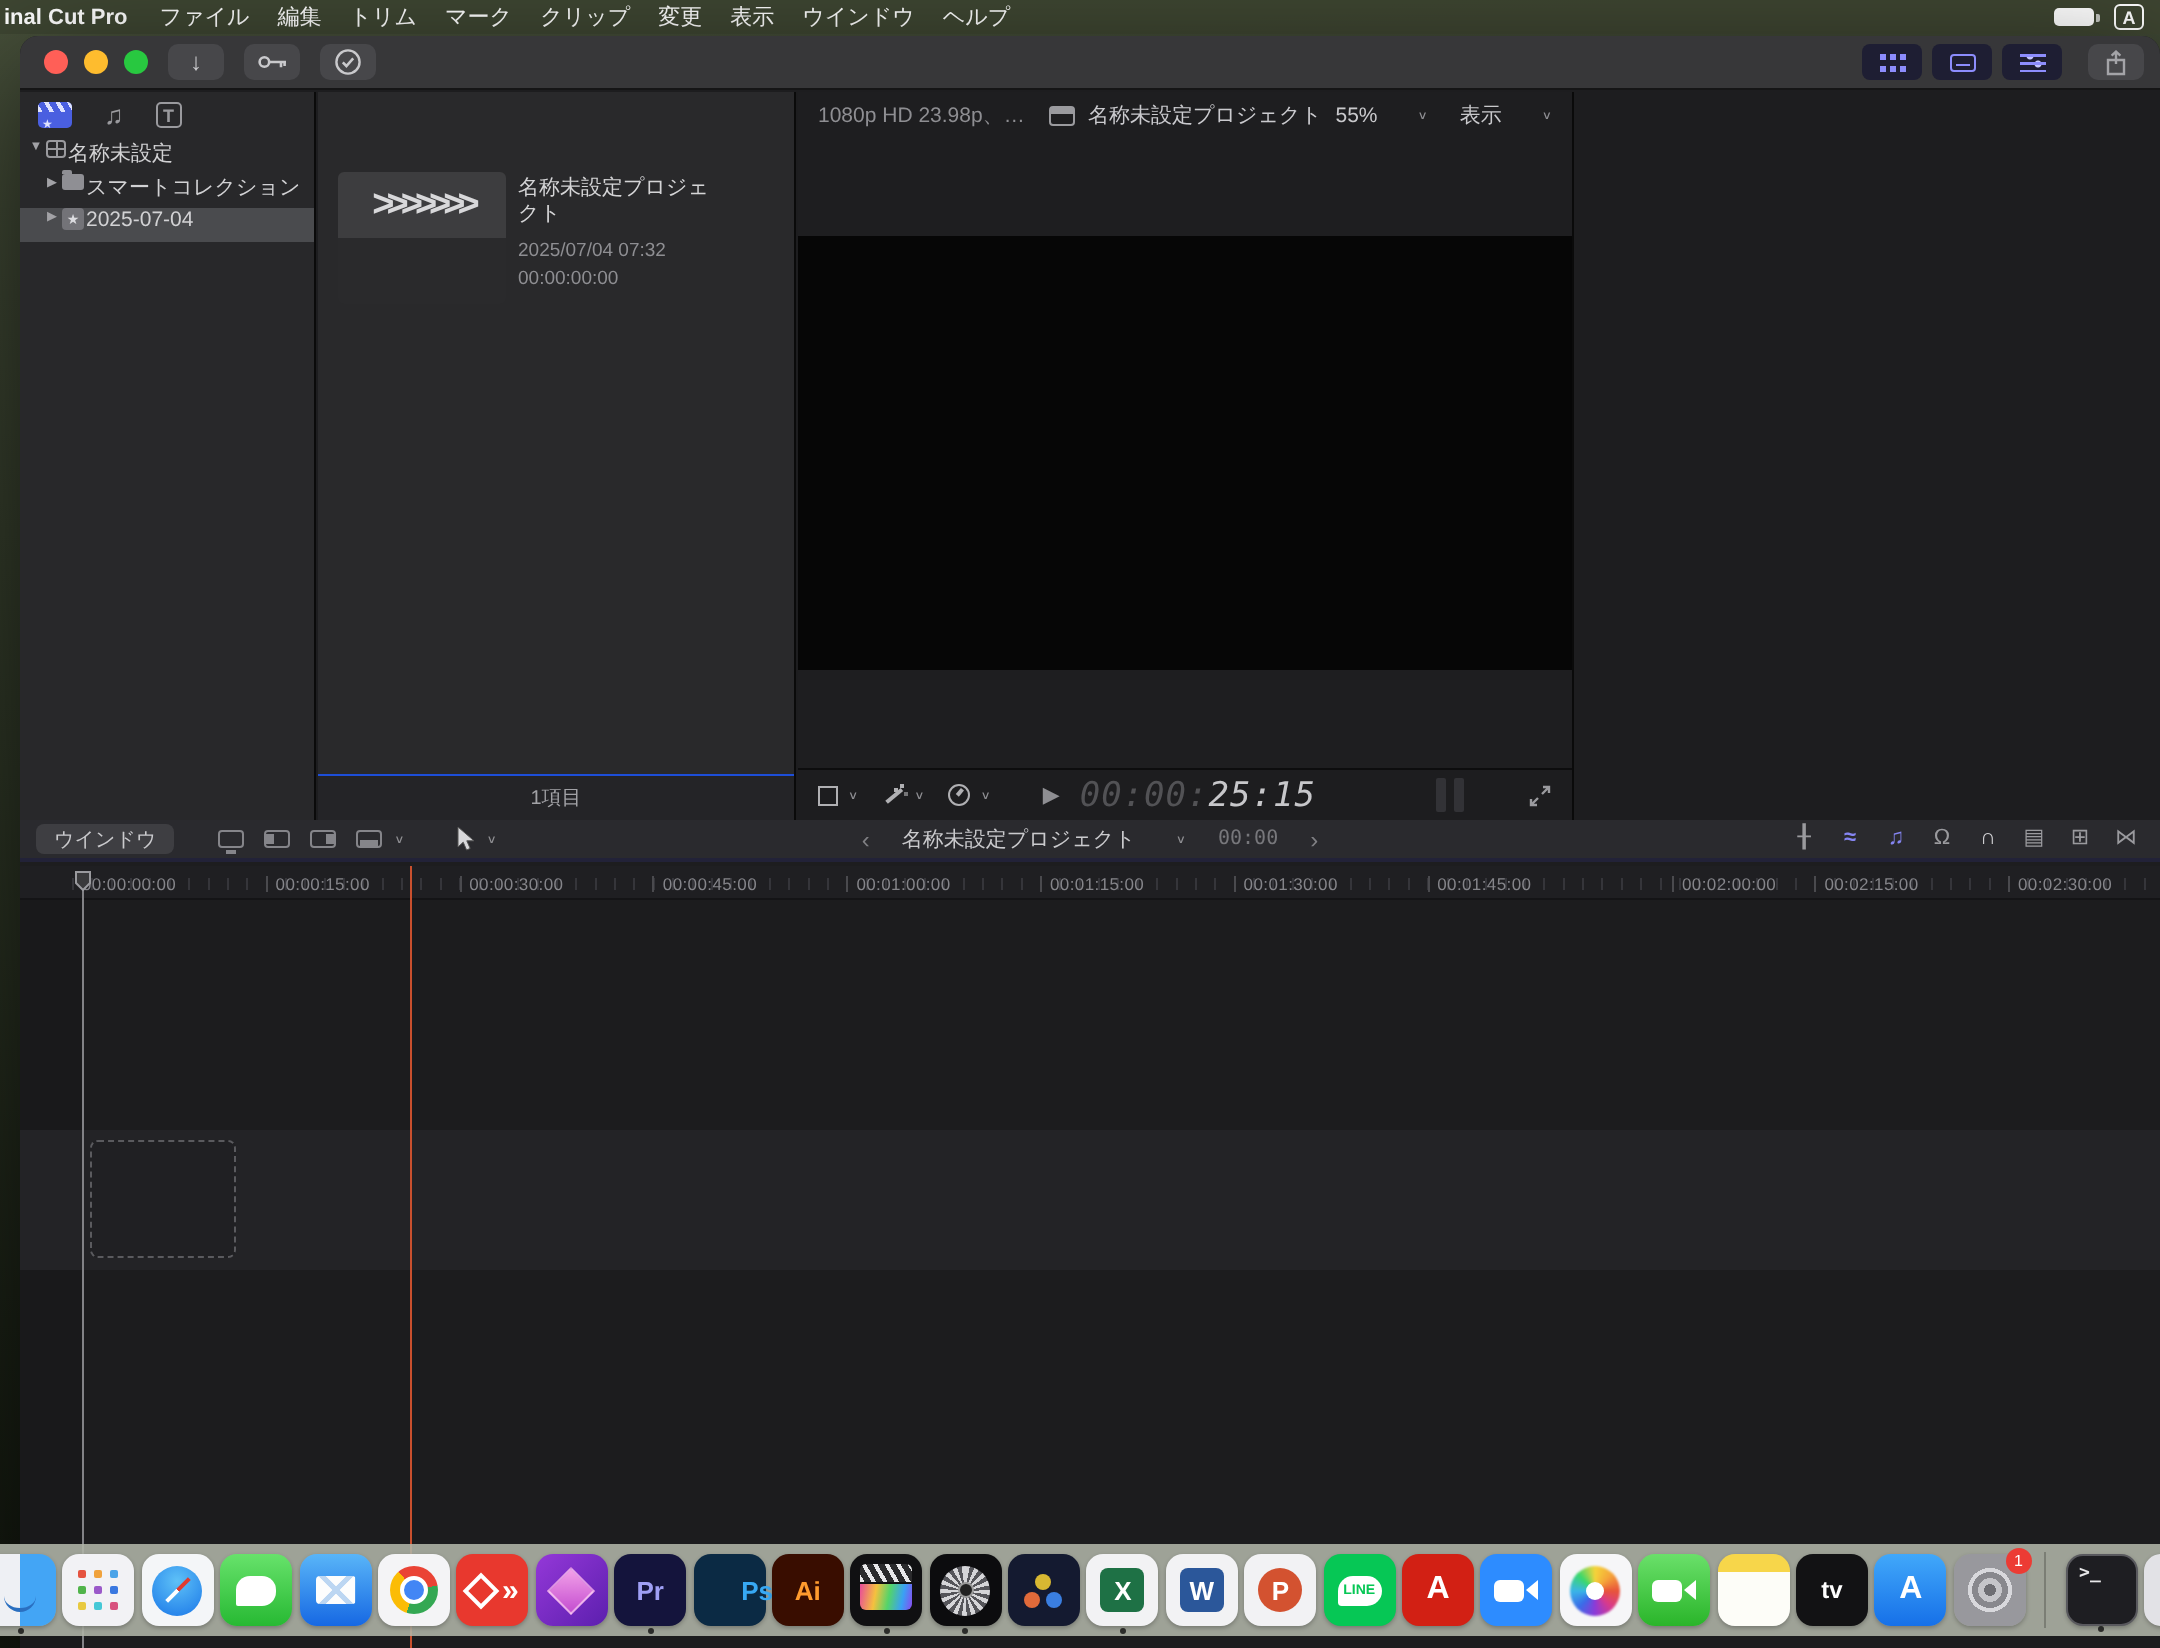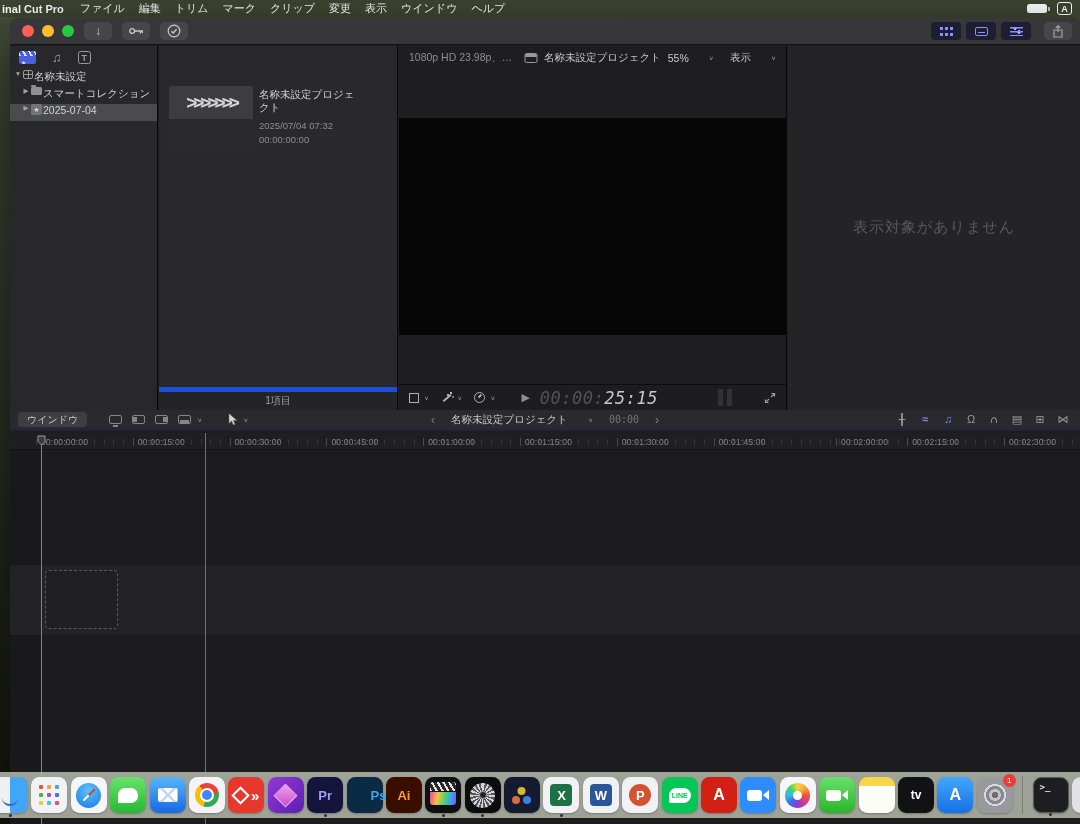--- a/index.html
+++ b/index.html
@@ -81,21 +81,21 @@
   .icon-search { width:8px; height:8px; border:1.4px solid #b5b5b8; border-radius:50%; position:relative; }
   .icon-search::after { content:""; position:absolute; width:4px; height:1.5px; background:#b5b5b8; transform:rotate(45deg); right:-3.5px; bottom:-1px; }
   
   .clip-card { position:absolute; top:40px; left:10px; display:flex; }
   .clip-thumb { width:84px; height:66px; border-radius:3px; overflow:hidden; background:#2a2a2c; }
   .clip-thumb .chevrons { height:33px; background:#3d3d3f; color:#d8d8da; font-weight:bold; font-size:19px; letter-spacing:-4px; display:flex; align-items:center; justify-content:center; overflow:hidden; }
   .clip-meta { margin-left:6px; width:96px; padding-top:2px; }
   .clip-name { font-size:10.5px; line-height:13px; color:#d4d4d6; word-break:break-all; }
   .clip-sub { font-size:9.5px; color:#8e8e92; margin-top:6px; }
   .clip-sub + .clip-sub { margin-top:3px; }
-  .browser-status { position:absolute; bottom:0; left:0; right:0; height:23px; background:#242427; border-top:5px solid #1d4ed8; display:flex; align-items:center; justify-content:center; font-size:10px; color:#a2a2a6; }
+  .browser-status { position:absolute; bottom:0; left:0; right:0; height:23px; background:#242427; border-top:1px solid #1d4ed8; display:flex; align-items:center; justify-content:center; font-size:10px; color:#a2a2a6; }
   
   .viewer-top { position:absolute; top:0; left:0; right:0; height:23px; display:flex; align-items:center; font-size:10.5px; color:#8e8e92; padding:0 10px; }
   .viewer-title { position:absolute; left:50%; transform:translateX(-50%); display:flex; align-items:center; gap:7px; color:#cacace; }
   .icon-clapper { width:13px; height:10px; border:1px solid #9a9a9e; border-radius:2px; background:linear-gradient(#9a9a9e,#9a9a9e) 0 0/100% 3px no-repeat; }
   .viewer-right { margin-left:auto; display:flex; align-items:center; gap:16px; color:#c9c9cc; }
   .dd { display:inline-flex; align-items:center; gap:20px; }
   .chev { font-size:7px; color:#8f8f93; transform:scaleY(0.8); }
   .viewer-canvas { position:absolute; top:72px; left:0; width:100%; height:217px; background:#060606; }
   .viewer-controls { position:absolute; bottom:0; left:0; right:0; height:26px; background:#1d1d1f; border-top:1px solid #0d0d0e; display:flex; align-items:center; padding:0 10px; }
   .vc-group { display:flex; align-items:center; gap:5px; margin-right:12px; }
@@ -366,23 +366,20 @@
               <i></i>
             </span>
           <span class="expand-icon">
             <svg width="12" height="12" viewBox="0 0 12 12">
                 <path d="M7.5 1.5h3v3M4.5 10.5h-3v-3M10.5 1.5L7 5M1.5 10.5L5 7" fill="none" stroke="#9a9a9e" stroke-width="1.2"></path>
               </svg>
           </span>
         </div>
       </div>
 
-      <div class="pane inspector">
-        <div class="empty-msg">表示対象がありません</div>
-      </div>
     </div>
 
     <div class="tl-toolbar">
       <div class="index-btn">
           <span>ウインドウ</span>
         </div>
       <div class="tl-edits">
 
       <span class="tl-edit" data-icon="connect-edit"></span>
           <span class="tl-edit" data-icon="insert-edit"></span>

